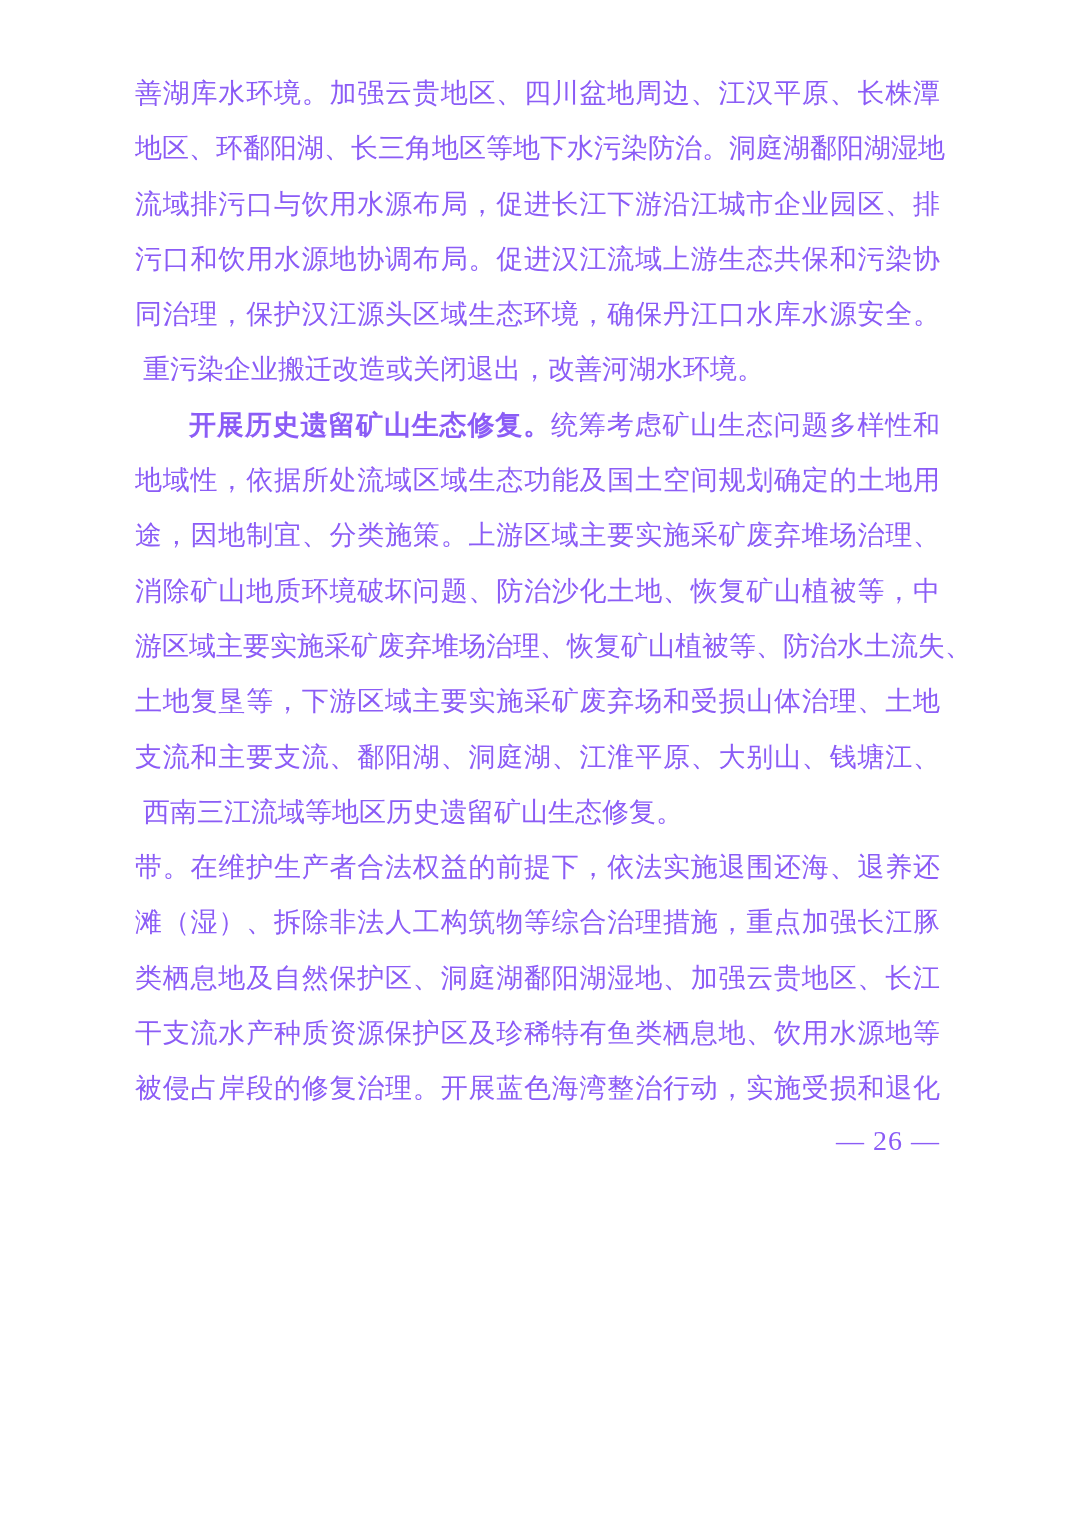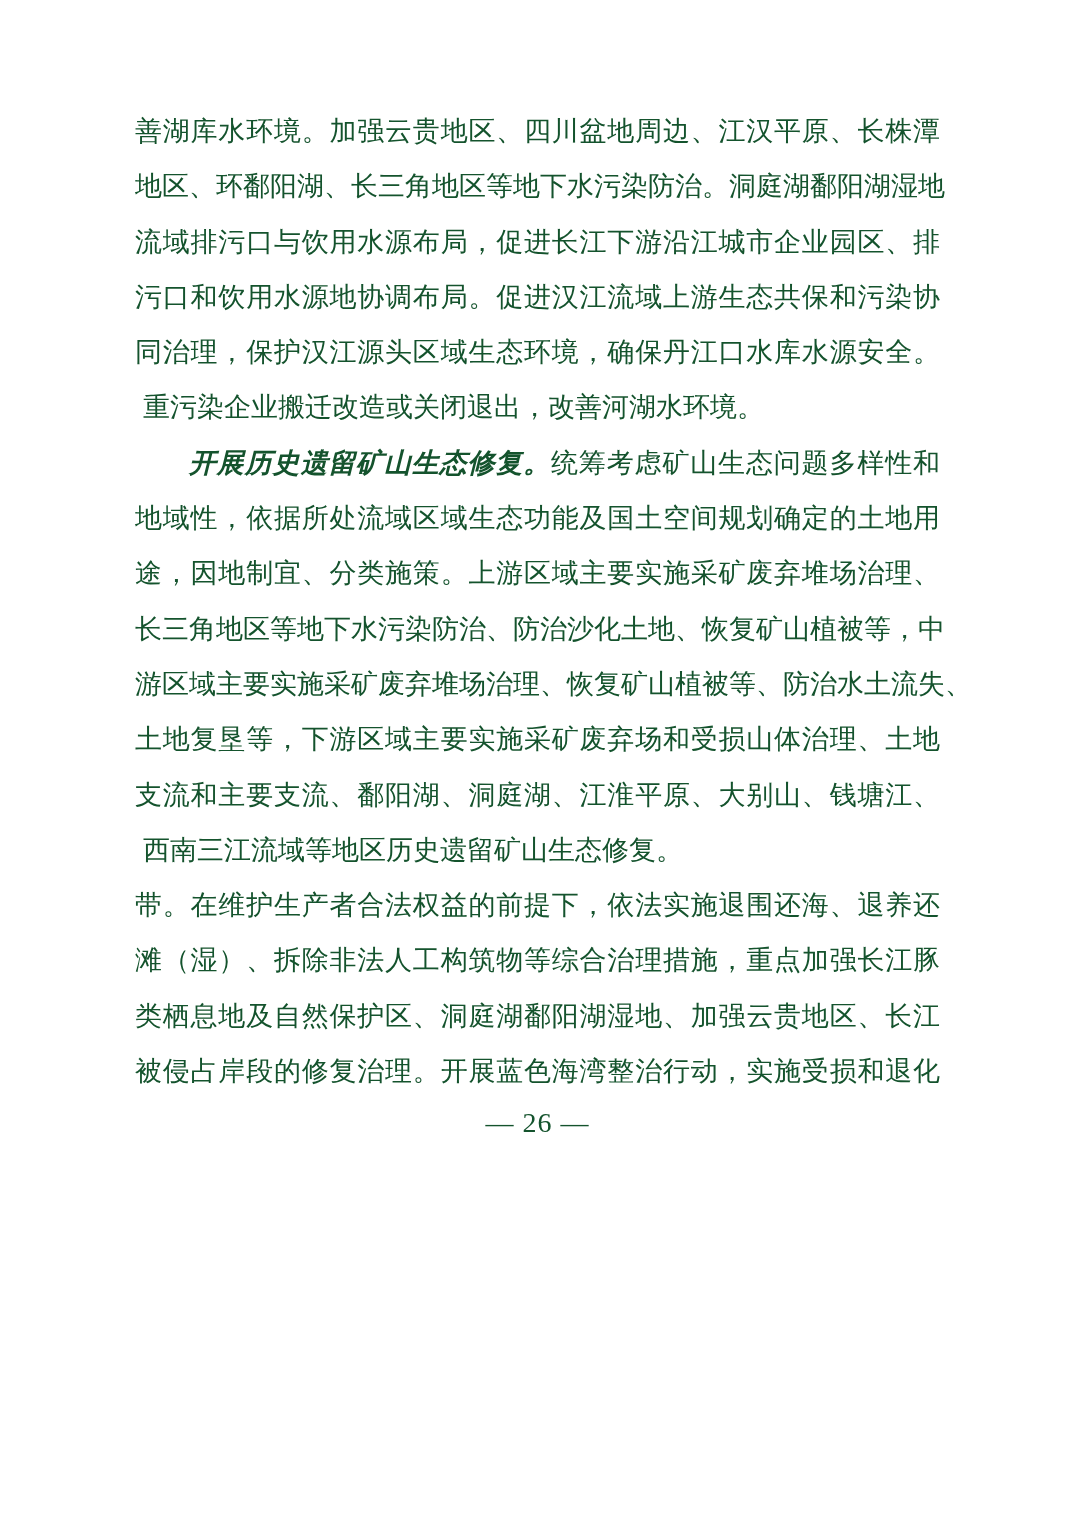--- a/index.html
+++ b/index.html
@@ -9,23 +9,23 @@
   }
   body {
     width: 1080px;
     height: 1527px;
     overflow: hidden;
   }
   .page {
     box-sizing: border-box;
     width: 1080px;
     height: 1527px;
-    padding: 104px 140px 0 135px;
+    padding: 66px 140px 0 135px;
     font-family: "Liberation Serif", serif;
-    color: #14532d;
+    color: #8b5cf6;
     background: #ffffff;
   }
   .doc-body { width: 805px; }
   .line {
     font-size: 27px;
     line-height: 55.3px;
     height: 55.3px;
     text-align: justify;
     text-align-last: justify;
     white-space: nowrap;
@@ -33,48 +33,48 @@
   }
   .line.short {
     text-align-last: left;
     margin-left: 8px;
   }
   .line.indent {
     text-indent: 54px;
   }
   .line b {
     font-weight: 700;
-    font-style: italic;
   }
   .footer {
     margin-top: 4px;
     font-size: 28px;
     line-height: 40px;
     letter-spacing: 1px;
-    text-align: center;
+    text-align: right;
   }
 </style>
 </head>
 <body>
 
 <div class="page">
   <div class="doc-body">
       <div class="line">善湖库水环境。加强云贵地区、四川盆地周边、江汉平原、长株潭</div>
       <div class="line">地区、环鄱阳湖、长三角地区等地下水污染防治。洞庭湖鄱阳湖湿地</div>
       <div class="line">流域排污口与饮用水源布局，促进长江下游沿江城市企业园区、排</div>
       <div class="line">污口和饮用水源地协调布局。促进汉江流域上游生态共保和污染协</div>
       <div class="line">同治理，保护汉江源头区域生态环境，确保丹江口水库水源安全。</div>
       <div class="line short">重污染企业搬迁改造或关闭退出，改善河湖水环境。</div>
       <div class="line indent"><b>开展历史遗留矿山生态修复。</b>统筹考虑矿山生态问题多样性和</div>
       <div class="line">地域性，依据所处流域区域生态功能及国土空间规划确定的土地用</div>
       <div class="line">途，因地制宜、分类施策。上游区域主要实施采矿废弃堆场治理、</div>
-      <div class="line">长三角地区等地下水污染防治、防治沙化土地、恢复矿山植被等，中</div>
+      <div class="line">消除矿山地质环境破坏问题、防治沙化土地、恢复矿山植被等，中</div>
       <div class="line">游区域主要实施采矿废弃堆场治理、恢复矿山植被等、防治水土流失、</div>
       <div class="line">土地复垦等，下游区域主要实施采矿废弃场和受损山体治理、土地</div>
       <div class="line">支流和主要支流、鄱阳湖、洞庭湖、江淮平原、大别山、钱塘江、</div>
       <div class="line short">西南三江流域等地区历史遗留矿山生态修复。</div>
       <div class="line">带。在维护生产者合法权益的前提下，依法实施退围还海、退养还</div>
       <div class="line">滩（湿）、拆除非法人工构筑物等综合治理措施，重点加强长江豚</div>
       <div class="line">类栖息地及自然保护区、洞庭湖鄱阳湖湿地、加强云贵地区、长江</div>
+      <div class="line">干支流水产种质资源保护区及珍稀特有鱼类栖息地、饮用水源地等</div>
       <div class="line">被侵占岸段的修复治理。开展蓝色海湾整治行动，实施受损和退化</div>
     </div>
   <div class="footer">— 26 —</div>
 </div>
 
 </body></html>

